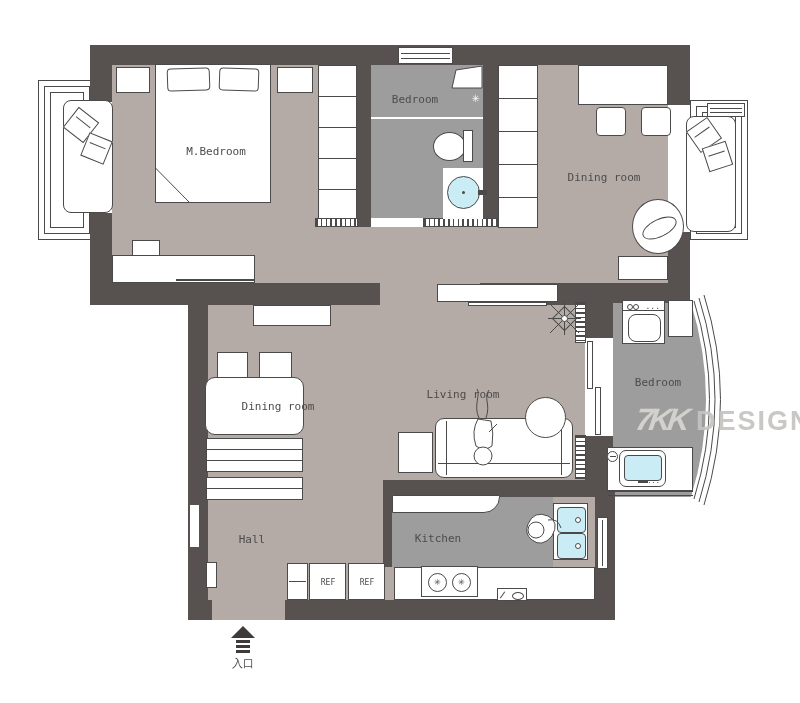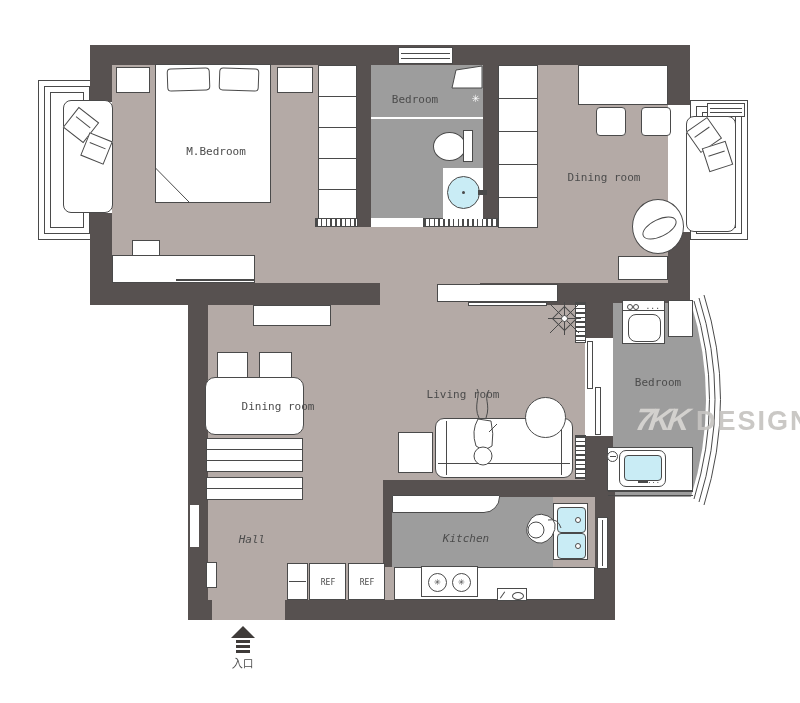--- a/index.html
+++ b/index.html
@@ -236,22 +236,22 @@
   </div>
   <div class="abs" style="left:608px;top:491px;width:85px;height:1px;background:var(--outline);z-index:9;"></div>
   <div class="abs" style="left:608px;top:495px;width:85px;height:1px;background:var(--outline);z-index:9;"></div>
 
   <div class="rl" style="left:216px;top:151px;">M.Bedroom</div>
   <div class="rl" style="left:415px;top:99px;">Bedroom</div>
   <div class="rl" style="left:604px;top:177px;">Dining room</div>
   <div class="rl" style="left:463px;top:382px;margin-top:12px;">Living room</div>
   <div class="rl" style="left:254px;top:406px;margin-left:24px;">Dining room</div>
   <div class="rl" style="left:658px;top:382px;">Bedroom</div>
-  <div class="rl" style="left:252px;top:539px;font-style:italic;">Hall</div>
-  <div class="rl" style="left:466px;top:538px;font-style:italic;">Kitchen</div>
+  <div class="rl" style="left:252px;top:539px;">Hall</div>
+  <div class="rl" style="left:438px;top:538px;">Kitchen</div>
   <div class="rl sm" style="left:328px;top:582px;">REF</div>
   <div class="rl sm" style="left:367px;top:582px;">REF</div>
 
   <div class="watermark">
     <span class="wm-logo">7KK</span>
     <span class="wm-text">DESIGN</span>
   </div>
 
   <svg class="abs" style="left:230px;top:626px;z-index:20;" width="26" height="28" viewBox="0 0 26 28">
     <g fill="#3f3b39">

